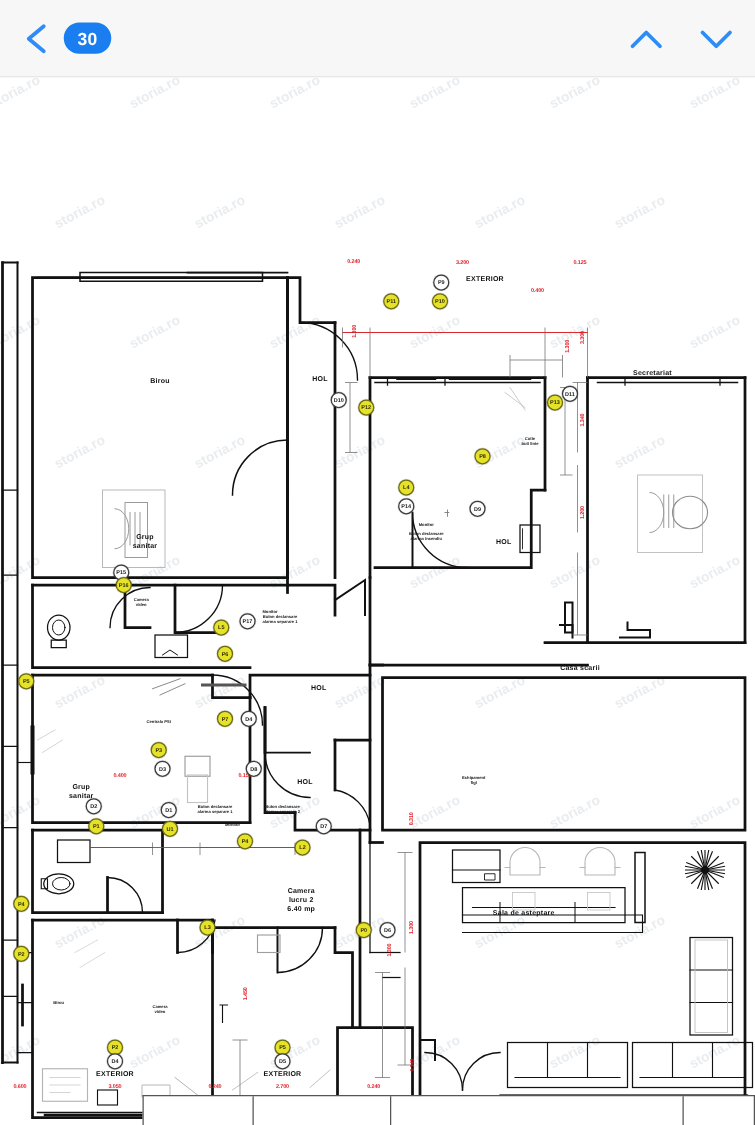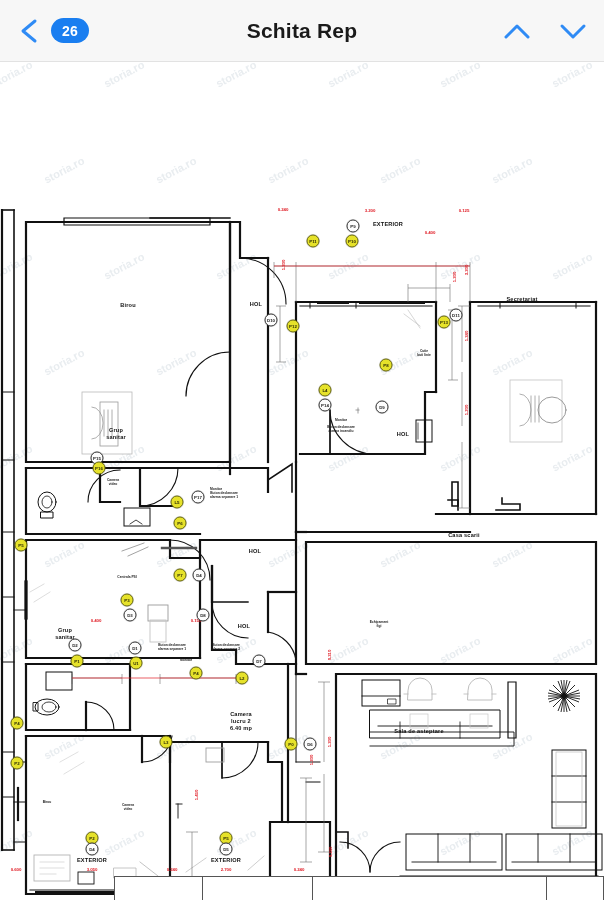--- a/index.html
+++ b/index.html
@@ -169,23 +169,22 @@
 <div id="app">
 
   <div id="header">
 
     <div id="back-chevron">
       <svg width="22" height="28" viewBox="0 0 22 28" aria-hidden="true">
         <polyline points="17,4 5,14 17,24" fill="none" stroke="#2f8bf5" stroke-width="3" stroke-linecap="round" stroke-linejoin="round"></polyline>
       </svg>
     </div>
 
-    <div id="count-badge">26</div>
-
-    <div id="header-title">Schita Rep</div>
+    <div id="count-badge">30</div>
+
 
     <div id="header-actions">
       <div class="nav-arrow">
         <svg width="28" height="20" viewBox="0 0 28 20" aria-hidden="true">
           <polyline points="3,16 14,5 25,16" fill="none" stroke="#2f8bf5" stroke-width="3" stroke-linecap="round" stroke-linejoin="round"></polyline>
         </svg>
       </div>
       <div class="nav-arrow">
         <svg width="28" height="20" viewBox="0 0 28 20" aria-hidden="true">
           <polyline points="3,5 14,16 25,5" fill="none" stroke="#2f8bf5" stroke-width="3" stroke-linecap="round" stroke-linejoin="round"></polyline>

